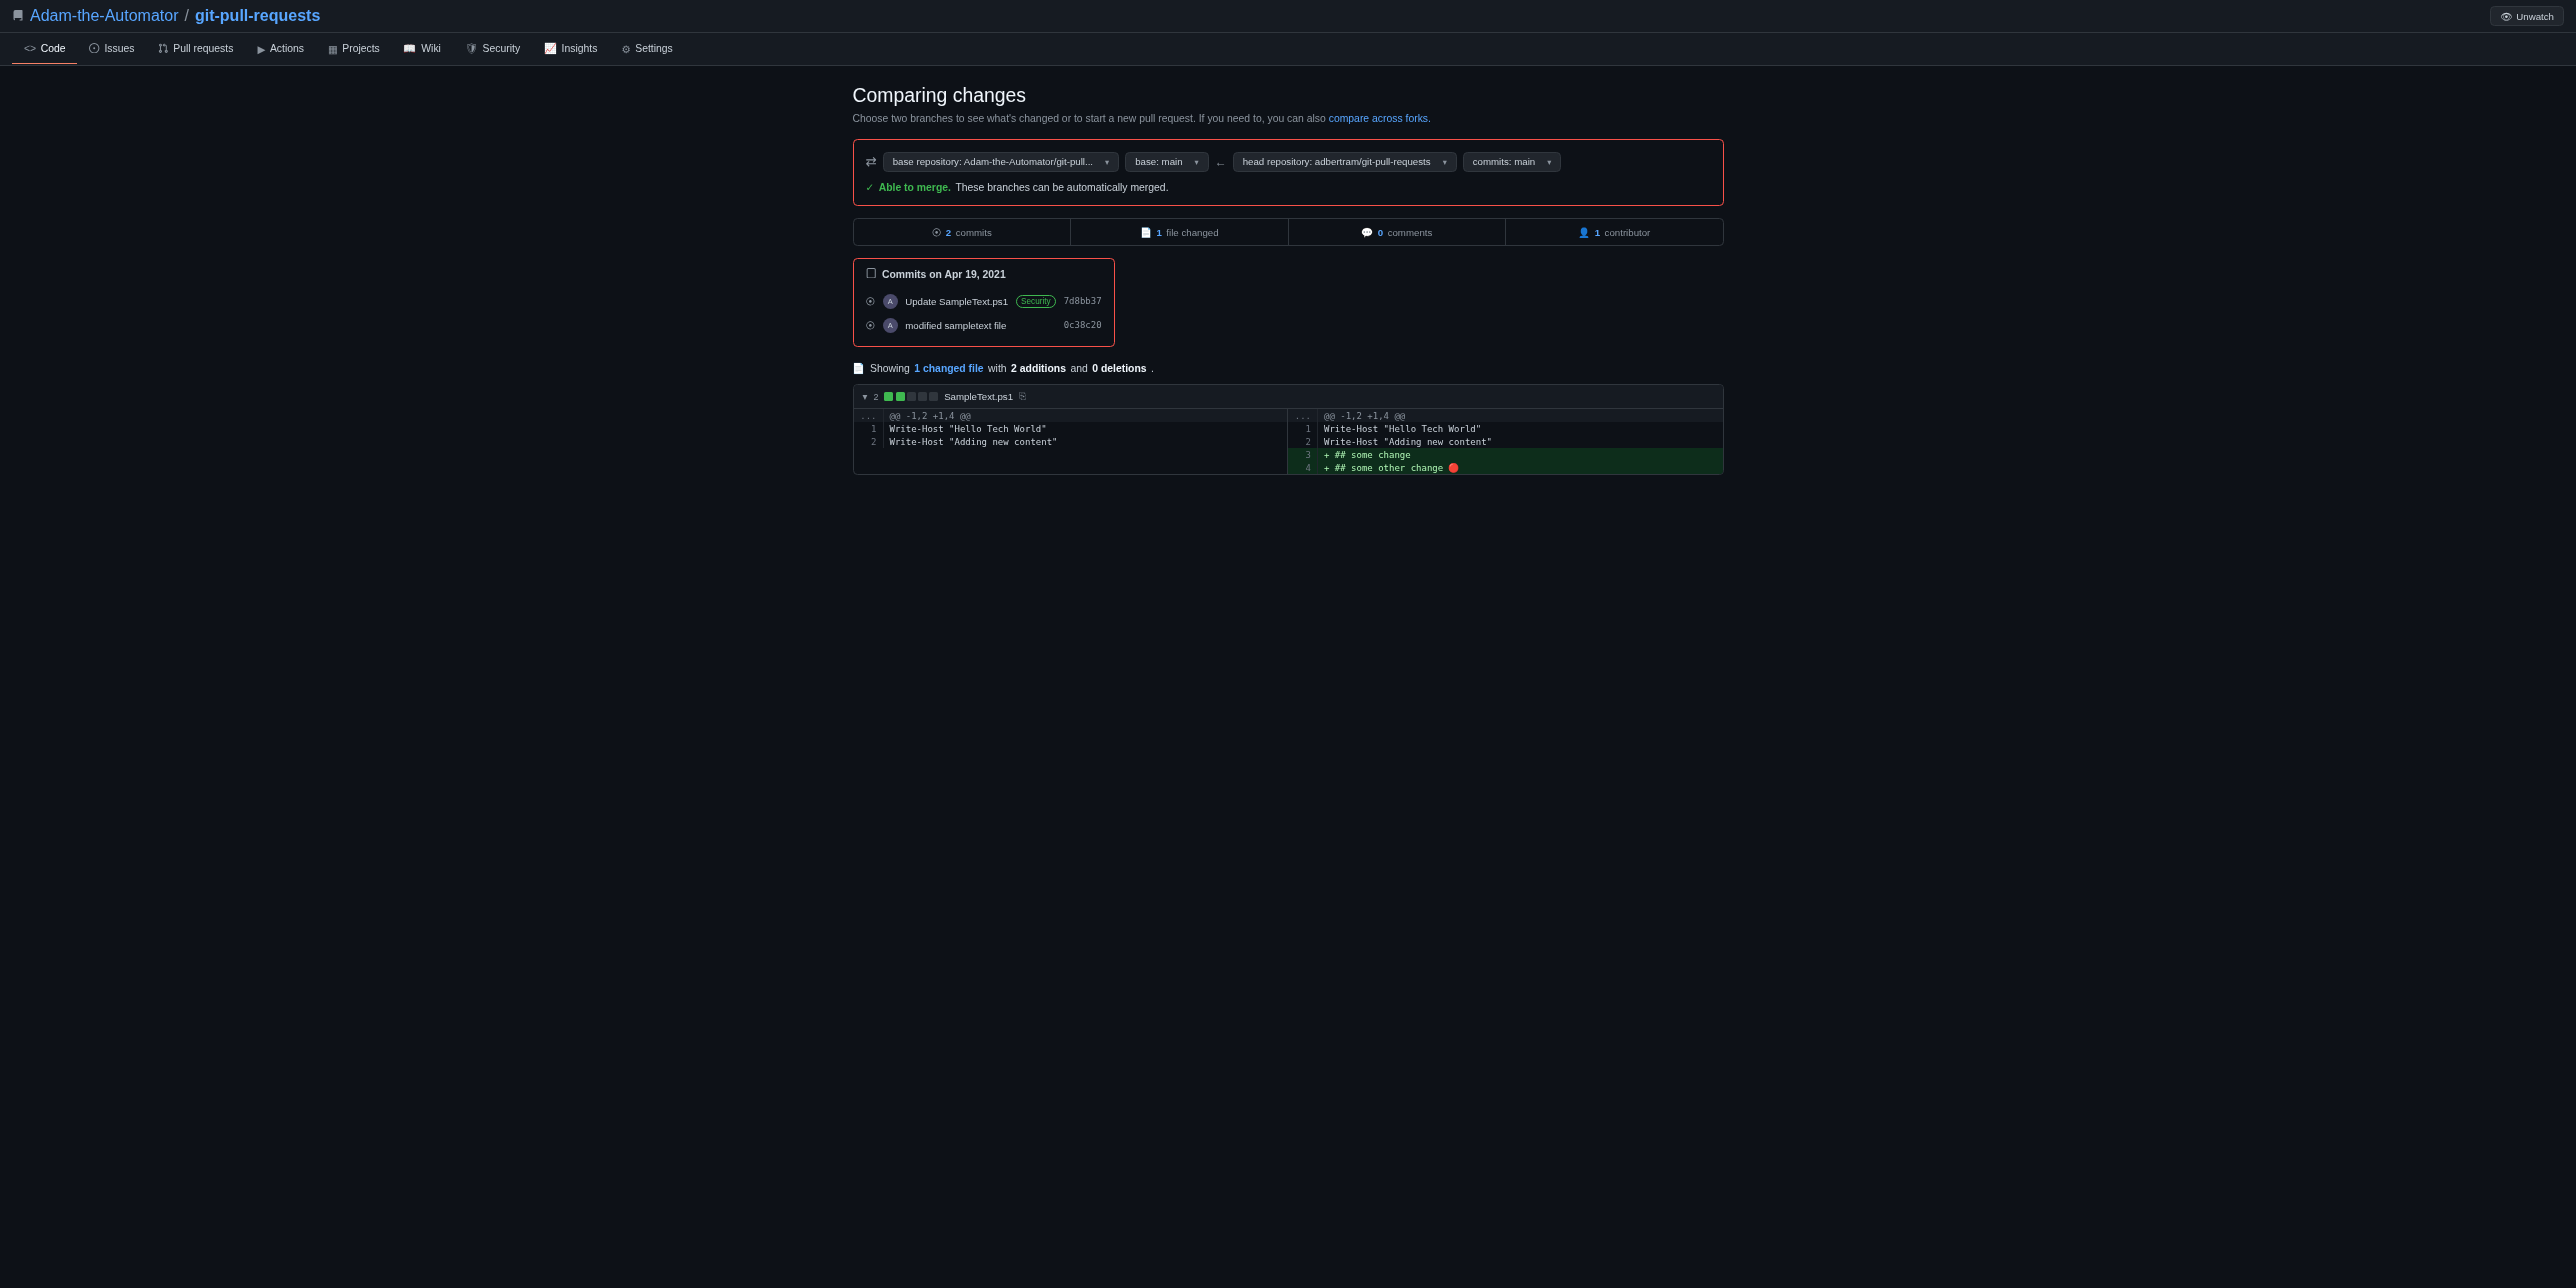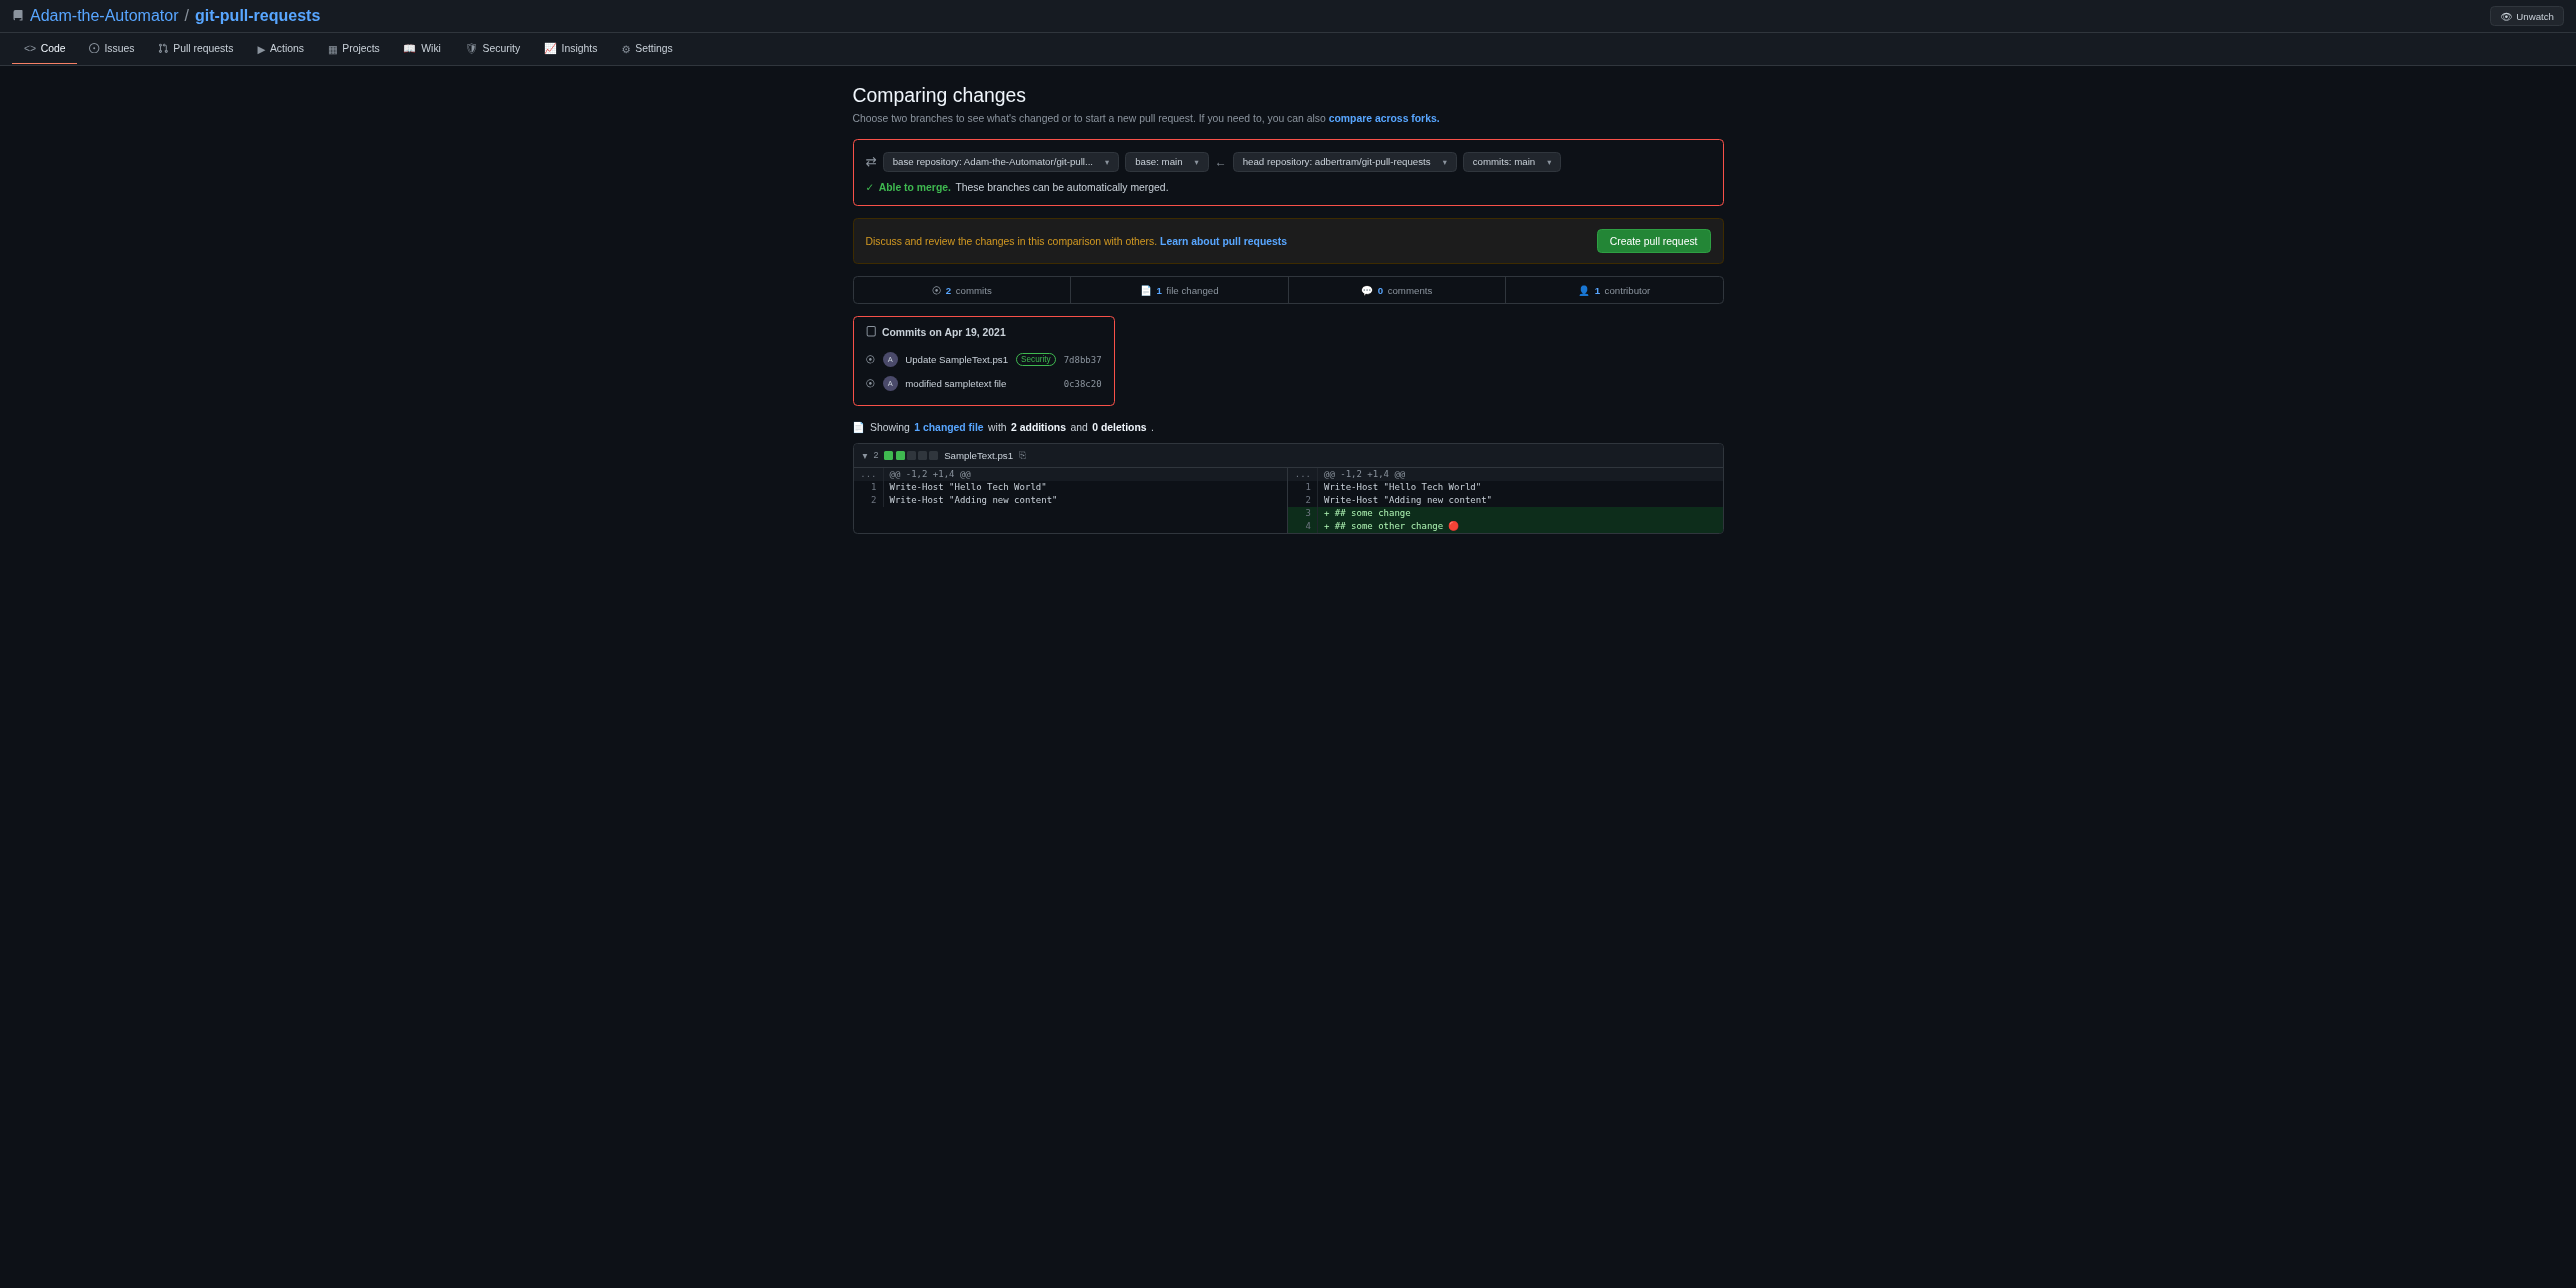--- a/index.html
+++ b/index.html
@@ -3,21 +3,21 @@
   <meta charset="utf-8">
   <style>
     * { box-sizing: border-box; margin: 0; padding: 0; }
     body {
       background: #0d1117;
       color: #c9d1d9;
       font-family: -apple-system, BlinkMacSystemFont, "Segoe UI", Helvetica, Arial, sans-serif;
       font-size: 10.4px;
       min-height: 100vh;
     }
-    a { color: #58a6ff; text-decoration: none; font-weight: bold; }
+    a { color: #58a6ff; text-decoration: none; }
 
     
     .topbar {
       background: #161b22;
       border-bottom: 0.7px solid #30363d;
       padding: 6px 12px;
       display: flex;
       align-items: center;
       justify-content: space-between;
     }
@@ -408,27 +408,20 @@
       </button>
     </div>
     <div class="merge-status">
       <span class="check-icon">✓</span>
       <span class="merge-able">Able to merge.</span>
       <span class="merge-text">These branches can be automatically merged.</span>
     </div>
   </div>
 
   
-  <div class="discussion-banner">
-    <div>
-      <span class="discussion-text">Discuss and review the changes in this comparison with others.</span>
-      <a>Learn about pull requests</a>
-    </div>
-    <button class="create-pr-btn">Create pull request</button>
-  </div>
 
   
   <div class="stats-row">
     <div class="stat-item">
       <span>⦿</span>
       <span class="stat-num">2</span>
       <span>commits</span>
     </div>
     <div class="stat-item">
       <span>📄</span>

